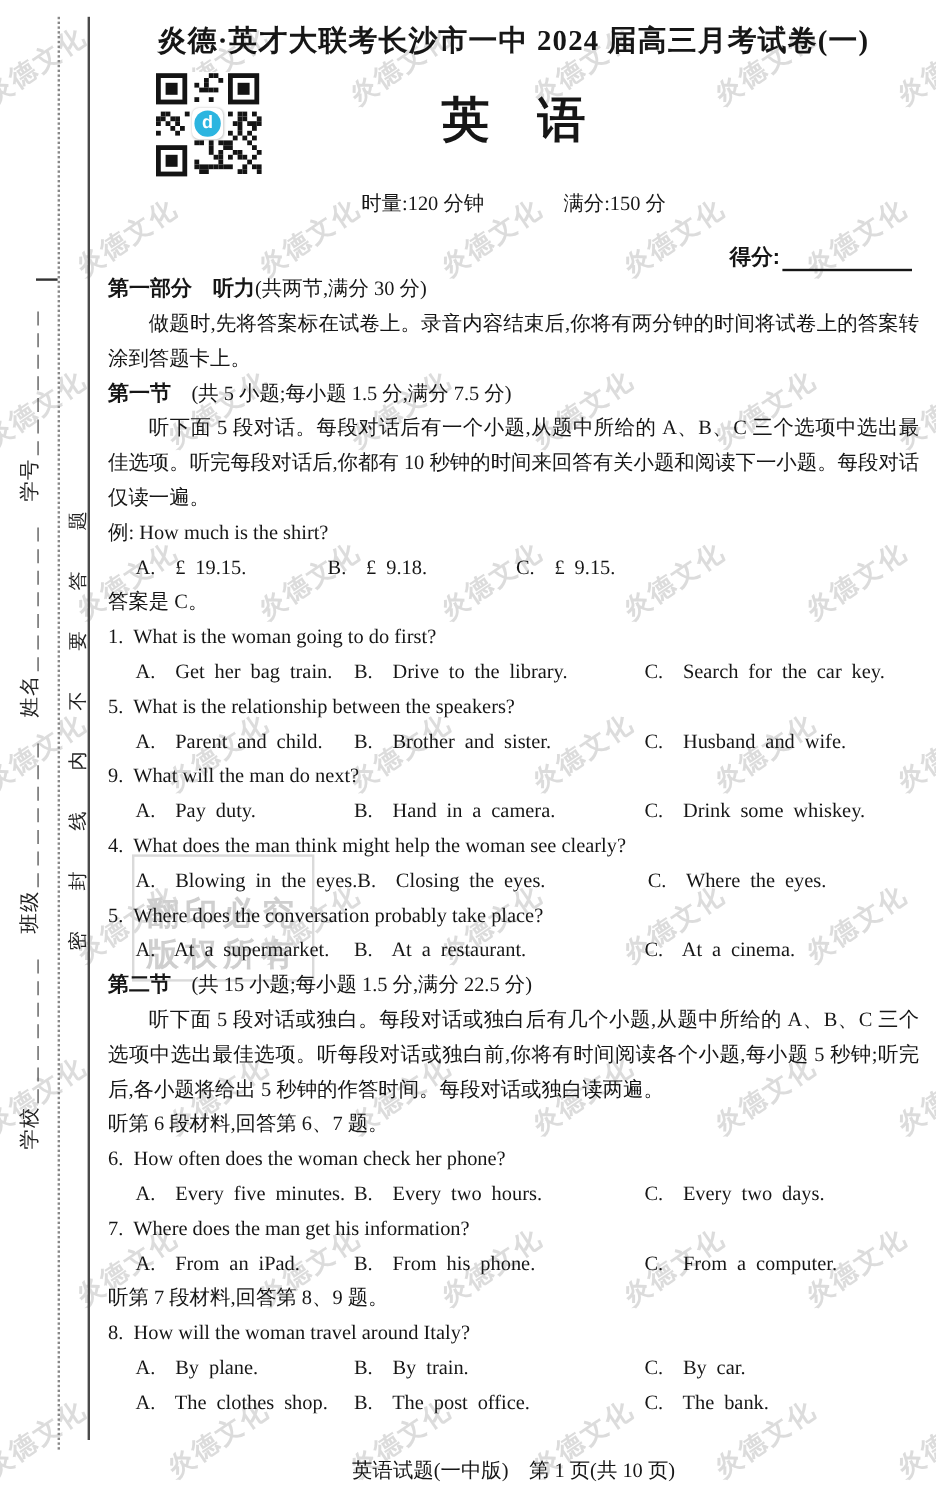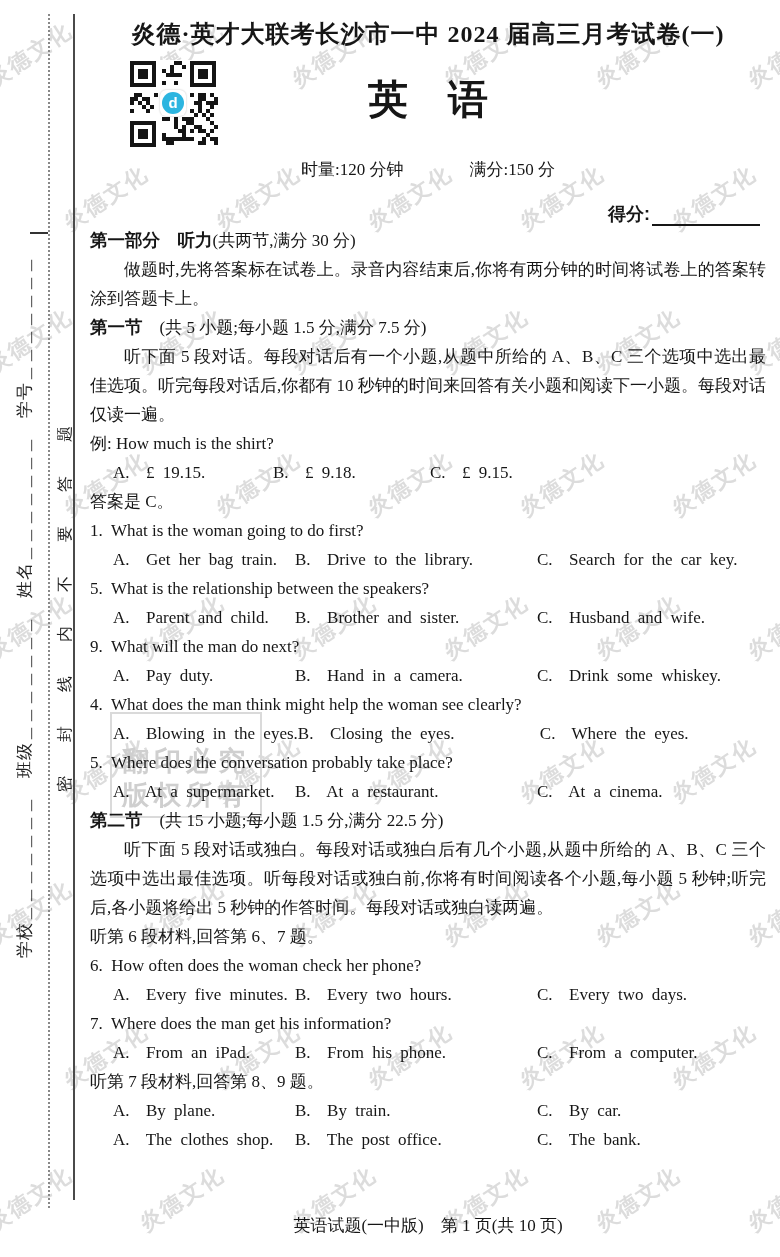--- a/index.html
+++ b/index.html
@@ -273,19 +273,20 @@
       <div class="ln q">5.  Where does the conversation probably take place?</div>
       <div class="ln opts"><span class="o1">A.  At a supermarket.</span><span class="o2">B.  At a restaurant.</span><span class="o3">C.  At a cinema.</span></div>
       <div class="ln hd"><span class="hd-b">第二节</span><span class="hd-r">　(共 15 小题;每小题 1.5 分,满分 22.5 分)</span></div>
       <div class="ln para">听下面 5 段对话或独白。每段对话或独白后有几个小题,从题中所给的 A、B、C 三个选项中选出最佳选项。听每段对话或独白前,你将有时间阅读各个小题,每小题 5 秒钟;听完后,各小题将给出 5 秒钟的作答时间。每段对话或独白读两遍。</div>
       <div class="ln kai">听第 6 段材料,回答第 6、7 题。</div>
       <div class="ln q">6.  How often does the woman check her phone?</div>
       <div class="ln opts"><span class="o1">A.  Every five minutes.</span><span class="o2">B.  Every two hours.</span><span class="o3">C.  Every two days.</span></div>
       <div class="ln q">7.  Where does the man get his information?</div>
       <div class="ln opts"><span class="o1">A.  From an iPad.</span><span class="o2">B.  From his phone.</span><span class="o3">C.  From a computer.</span></div>
       <div class="ln kai">听第 7 段材料,回答第 8、9 题。</div>
+      <div class="ln q">8.  How will the woman travel around Italy?</div>
       <div class="ln opts"><span class="o1">A.  By plane.</span><span class="o2">B.  By train.</span><span class="o3">C.  By car.</span></div>
       <div class="ln opts"><span class="o1">A.  The clothes shop.</span><span class="o2">B.  The post office.</span><span class="o3">C.  The bank.</span></div>
     </div>
 
   <div class="footer">英语试题(一中版)　第 1 页(共 10 页)</div>
 
 </div>
 
 </body></html>

